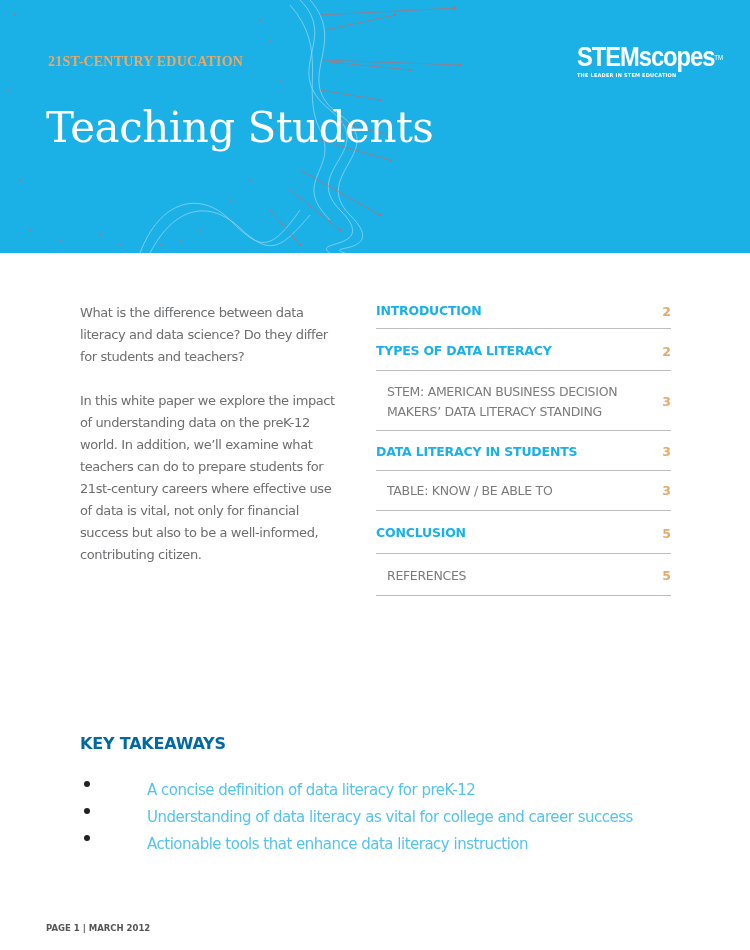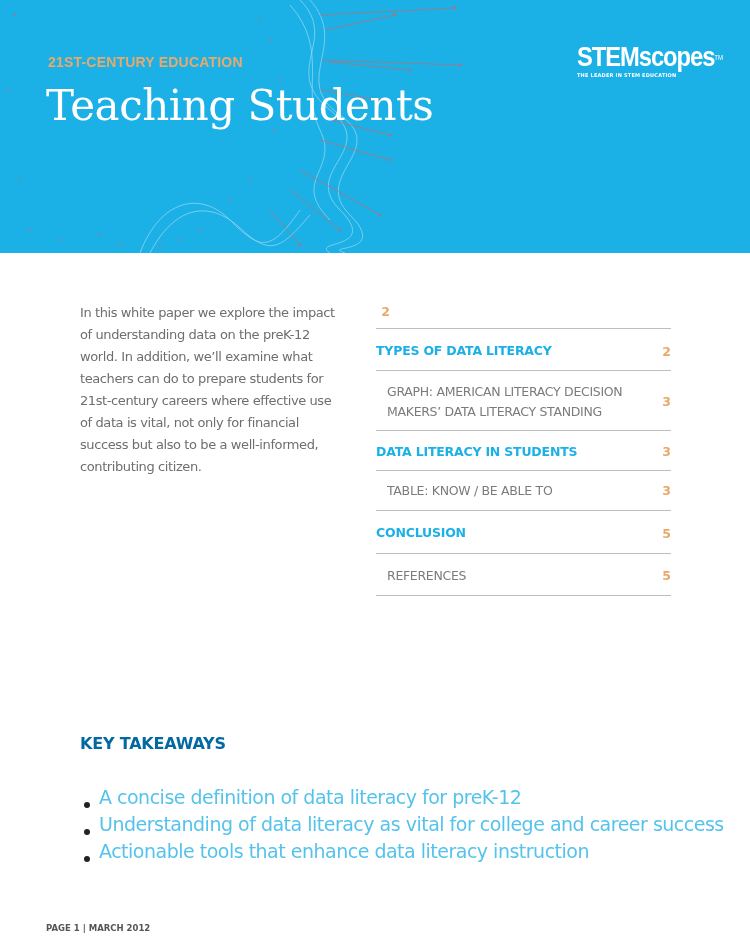--- a/index.html
+++ b/index.html
@@ -8,25 +8,25 @@
     background: #ffffff;
     font-family: "Liberation Sans", sans-serif;
   }
   .banner {
     position: absolute; left: 0; top: 0; width: 750px; height: 253px;
     background: #1bb1e7; overflow: hidden;
   }
   .banner svg.art { position: absolute; left: 0; top: 0; }
   .kicker {
     position: absolute; left: 48px; top: 54px;
-    font-family: Liberation Sans, sans-serif; font-weight: bold;
+    font-family: Liberation Serif, serif; font-weight: bold;
     font-size: 14px; letter-spacing: 0.2px; color: #e8a96a;
   }
   .title {
-    position: absolute; left: 46px; top: 80px; margin: 0;
+    position: absolute; left: 46px; top: 102px; margin: 0;
     font-family: "DejaVu Serif", serif; font-weight: normal;
     font-size: 42px; line-height: 52px; color: #ffffff; letter-spacing: -0.5px;
   }
   .logo { position: absolute; left: 577px; top: 44px; color: #fff; }
   .logo-main {
     font-family: "Liberation Sans", sans-serif; font-weight: bold;
     font-size: 27px; line-height: 27px; letter-spacing: -1.2px;
     transform: scaleX(0.88); transform-origin: left;
     white-space: nowrap;
   }
@@ -63,22 +63,22 @@
     font-family: "DejaVu Sans", sans-serif; font-weight: bold; font-size: 12.5px; color: #e8a96a;
   }
 
   .kt-heading {
     position: absolute; left: 80px; top: 734px;
     font-family: "DejaVu Sans", sans-serif; font-weight: bold; font-size: 16px;
     color: #0369a1; letter-spacing: -0.2px;
   }
   .kt-list { position: absolute; left: 80px; top: 781px; margin: 0; padding: 0; list-style: none; }
   .kt-list li {
-    display: flex; align-items: flex-end; height: 27px;
-    font-family: "DejaVu Sans", sans-serif; font-size: 19px; color: #54c3ec; letter-spacing: -0.5px;
+    display: flex; align-items: flex-start; height: 27px;
+    font-family: "DejaVu Sans", sans-serif; font-size: 15px; color: #54c3ec; letter-spacing: -0.5px; gap: 48px;
   }
   .kt-list .bullet {
     width: 6px; height: 6px; border-radius: 50%; background: #222; margin: 0 9px 0 4px; flex: none;
   }
   .footer {
     position: absolute; left: 46px; top: 923px;
     font-family: "DejaVu Sans", sans-serif; font-weight: bold; font-size: 8.5px; color: #555;
   }
 </style>
 </head>
@@ -138,33 +138,35 @@
   <h1 class="title">
     <span>Teaching Students</span><br>
   </h1>
   <div class="logo">
     <div class="logo-main"><span>STEMscopes</span><span class="tm">TM</span></div>
     <div class="logo-tag">THE LEADER IN STEM EDUCATION</div>
   </div>
 </div>
 
 <div class="intro">
+  <p>What is the difference between data literacy and data science? Do they differ for students and teachers?</p>
   <p>In this white paper we explore the impact of understanding data on the preK-12 world. In addition, we’ll examine what teachers can do to prepare students for 21st-century careers where effective use of data is vital, not only for financial success but also to be a well-informed, contributing citizen.</p>
 </div>
 
 <div class="toc">
   <div class="toc-row main" style="height:35px">
+    <span class="label">INTRODUCTION</span>
     <span class="page">2</span>
   </div>
   <div class="toc-row main" style="height:42px; padding-top:3px">
     <span class="label">TYPES OF DATA LITERACY</span>
     <span class="page">2</span>
   </div>
   <div class="toc-row sub" style="height:60px; padding-top:2px">
-    <span class="label">GRAPH: AMERICAN LITERACY DECISION MAKERS’ DATA LITERACY STANDING</span>
+    <span class="label">STEM: AMERICAN BUSINESS DECISION MAKERS’ DATA LITERACY STANDING</span>
     <span class="page">3</span>
   </div>
   <div class="toc-row main" style="height:40px; padding-top:2px">
     <span class="label">DATA LITERACY IN STUDENTS</span>
     <span class="page">3</span>
   </div>
   <div class="toc-row sub" style="height:40px">
     <span class="label">TABLE: KNOW / BE ABLE TO</span>
     <span class="page">3</span>
   </div>

